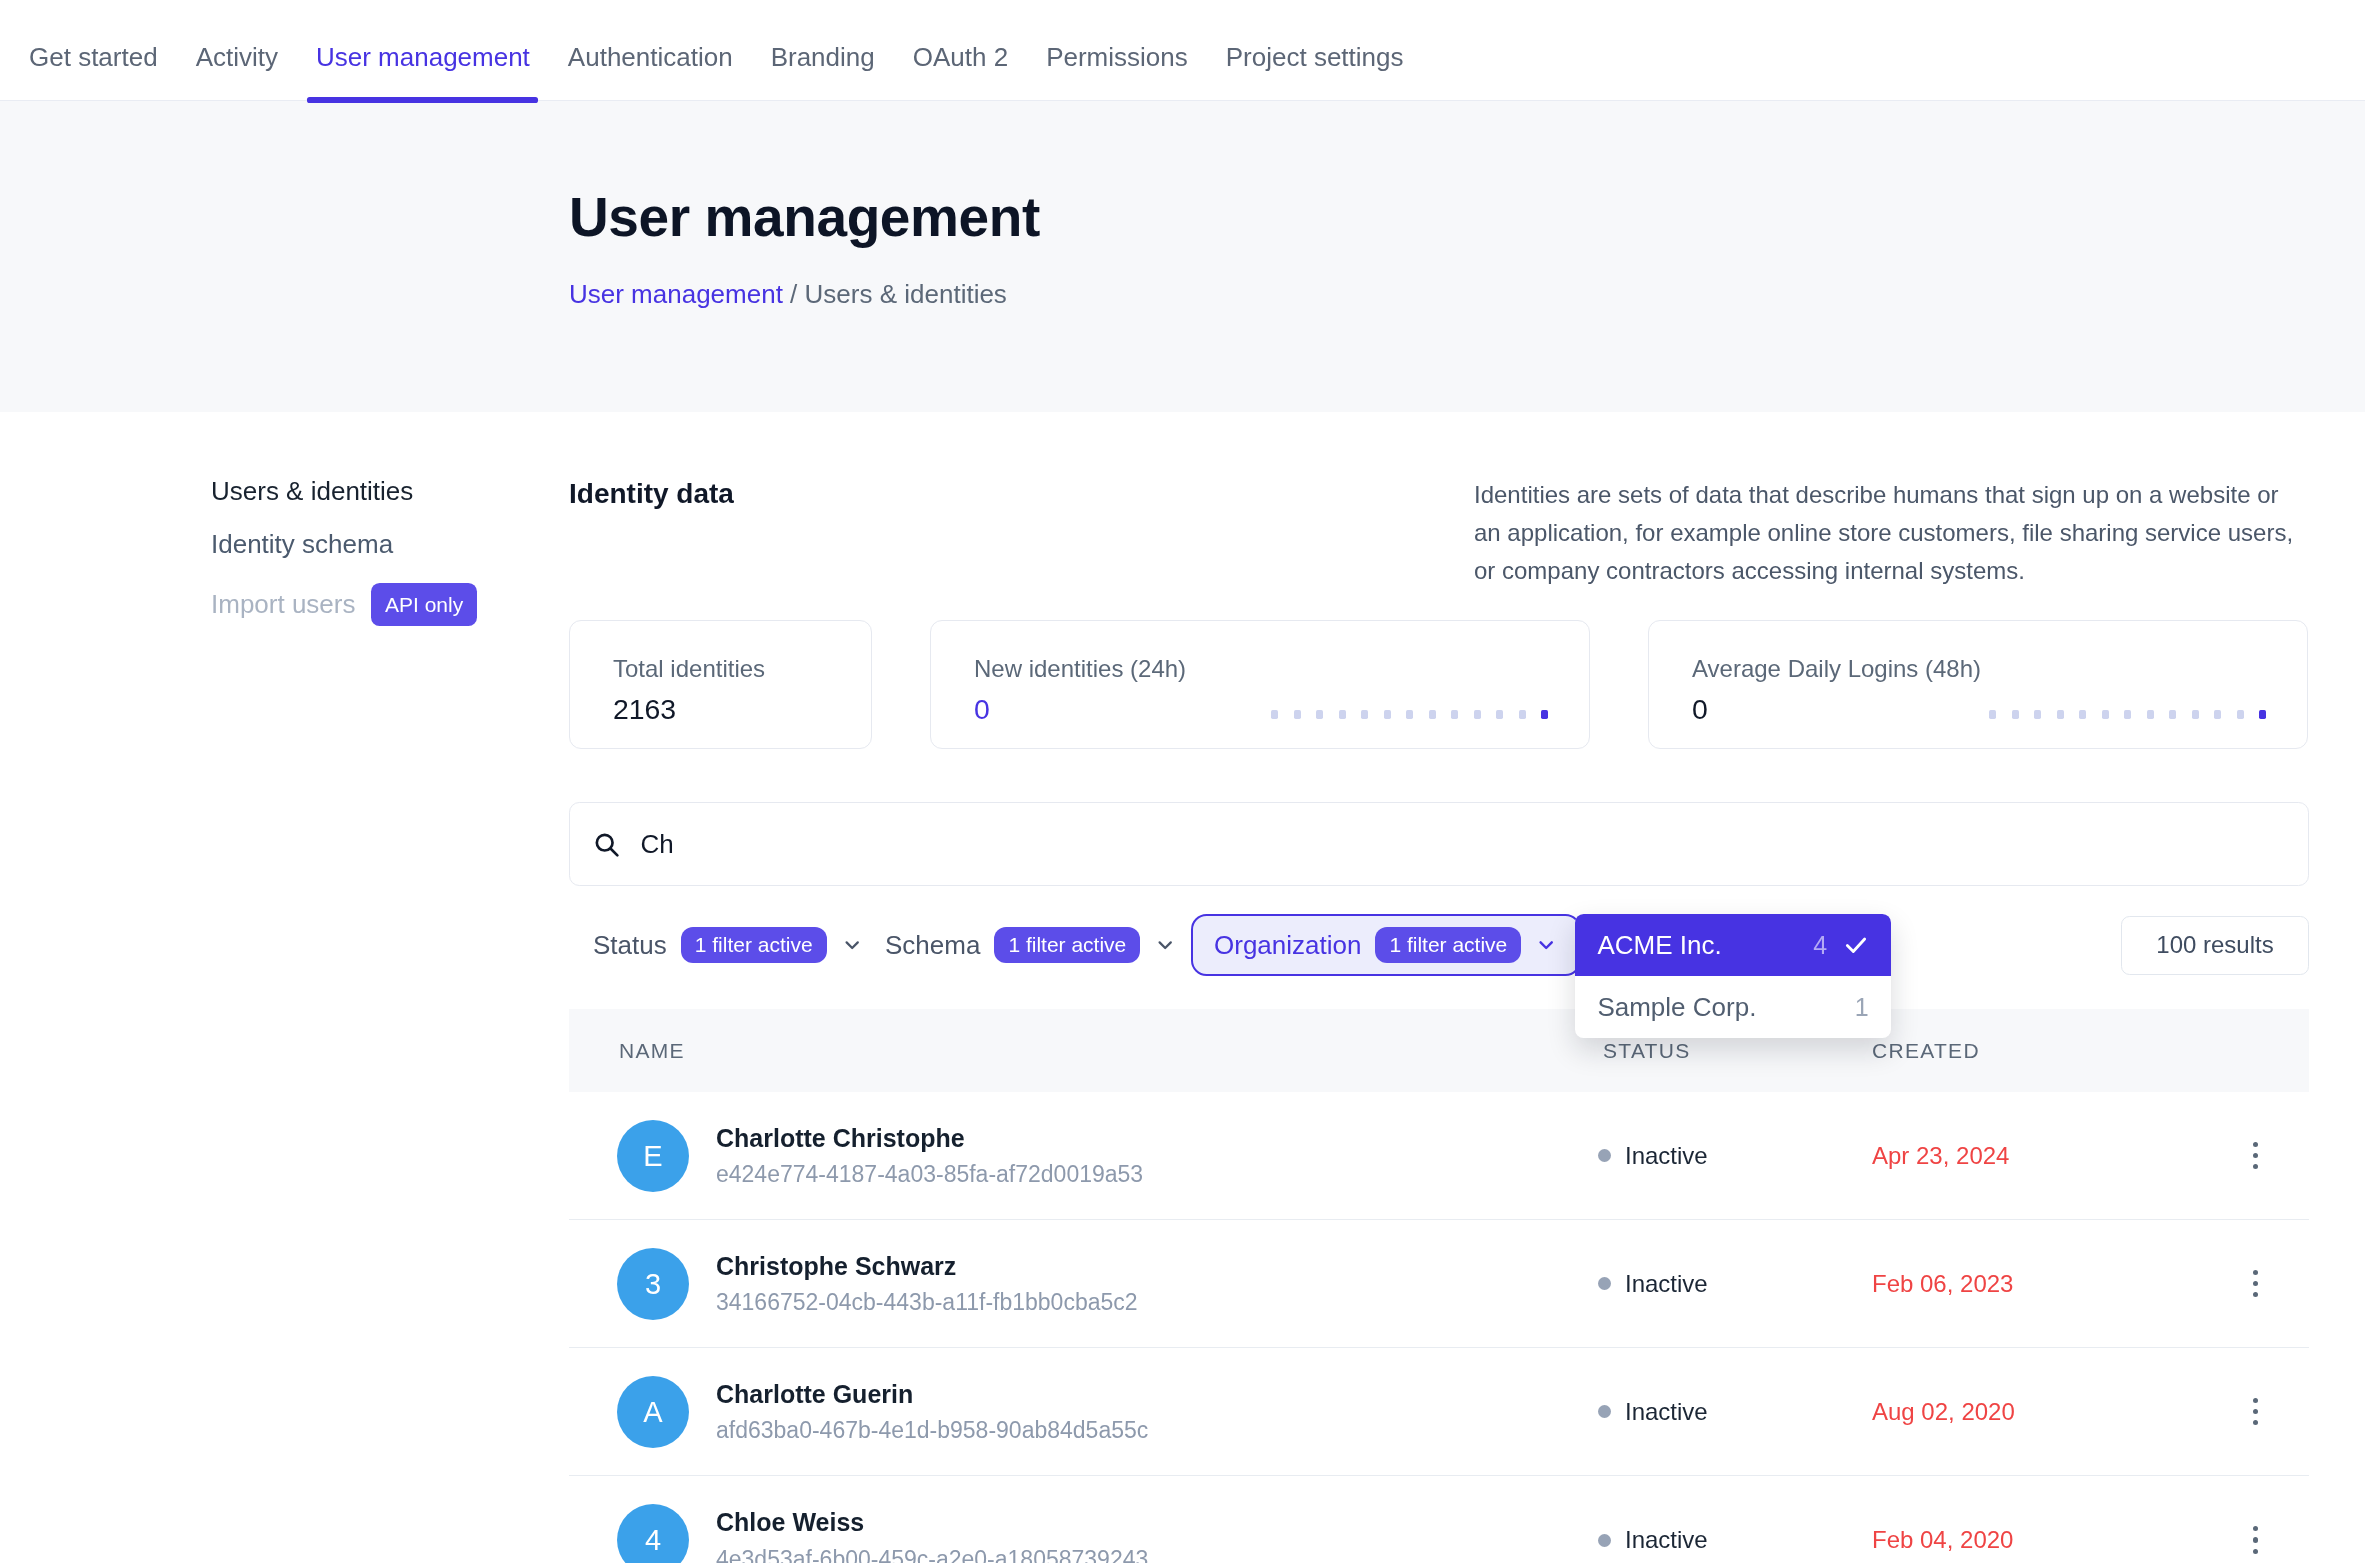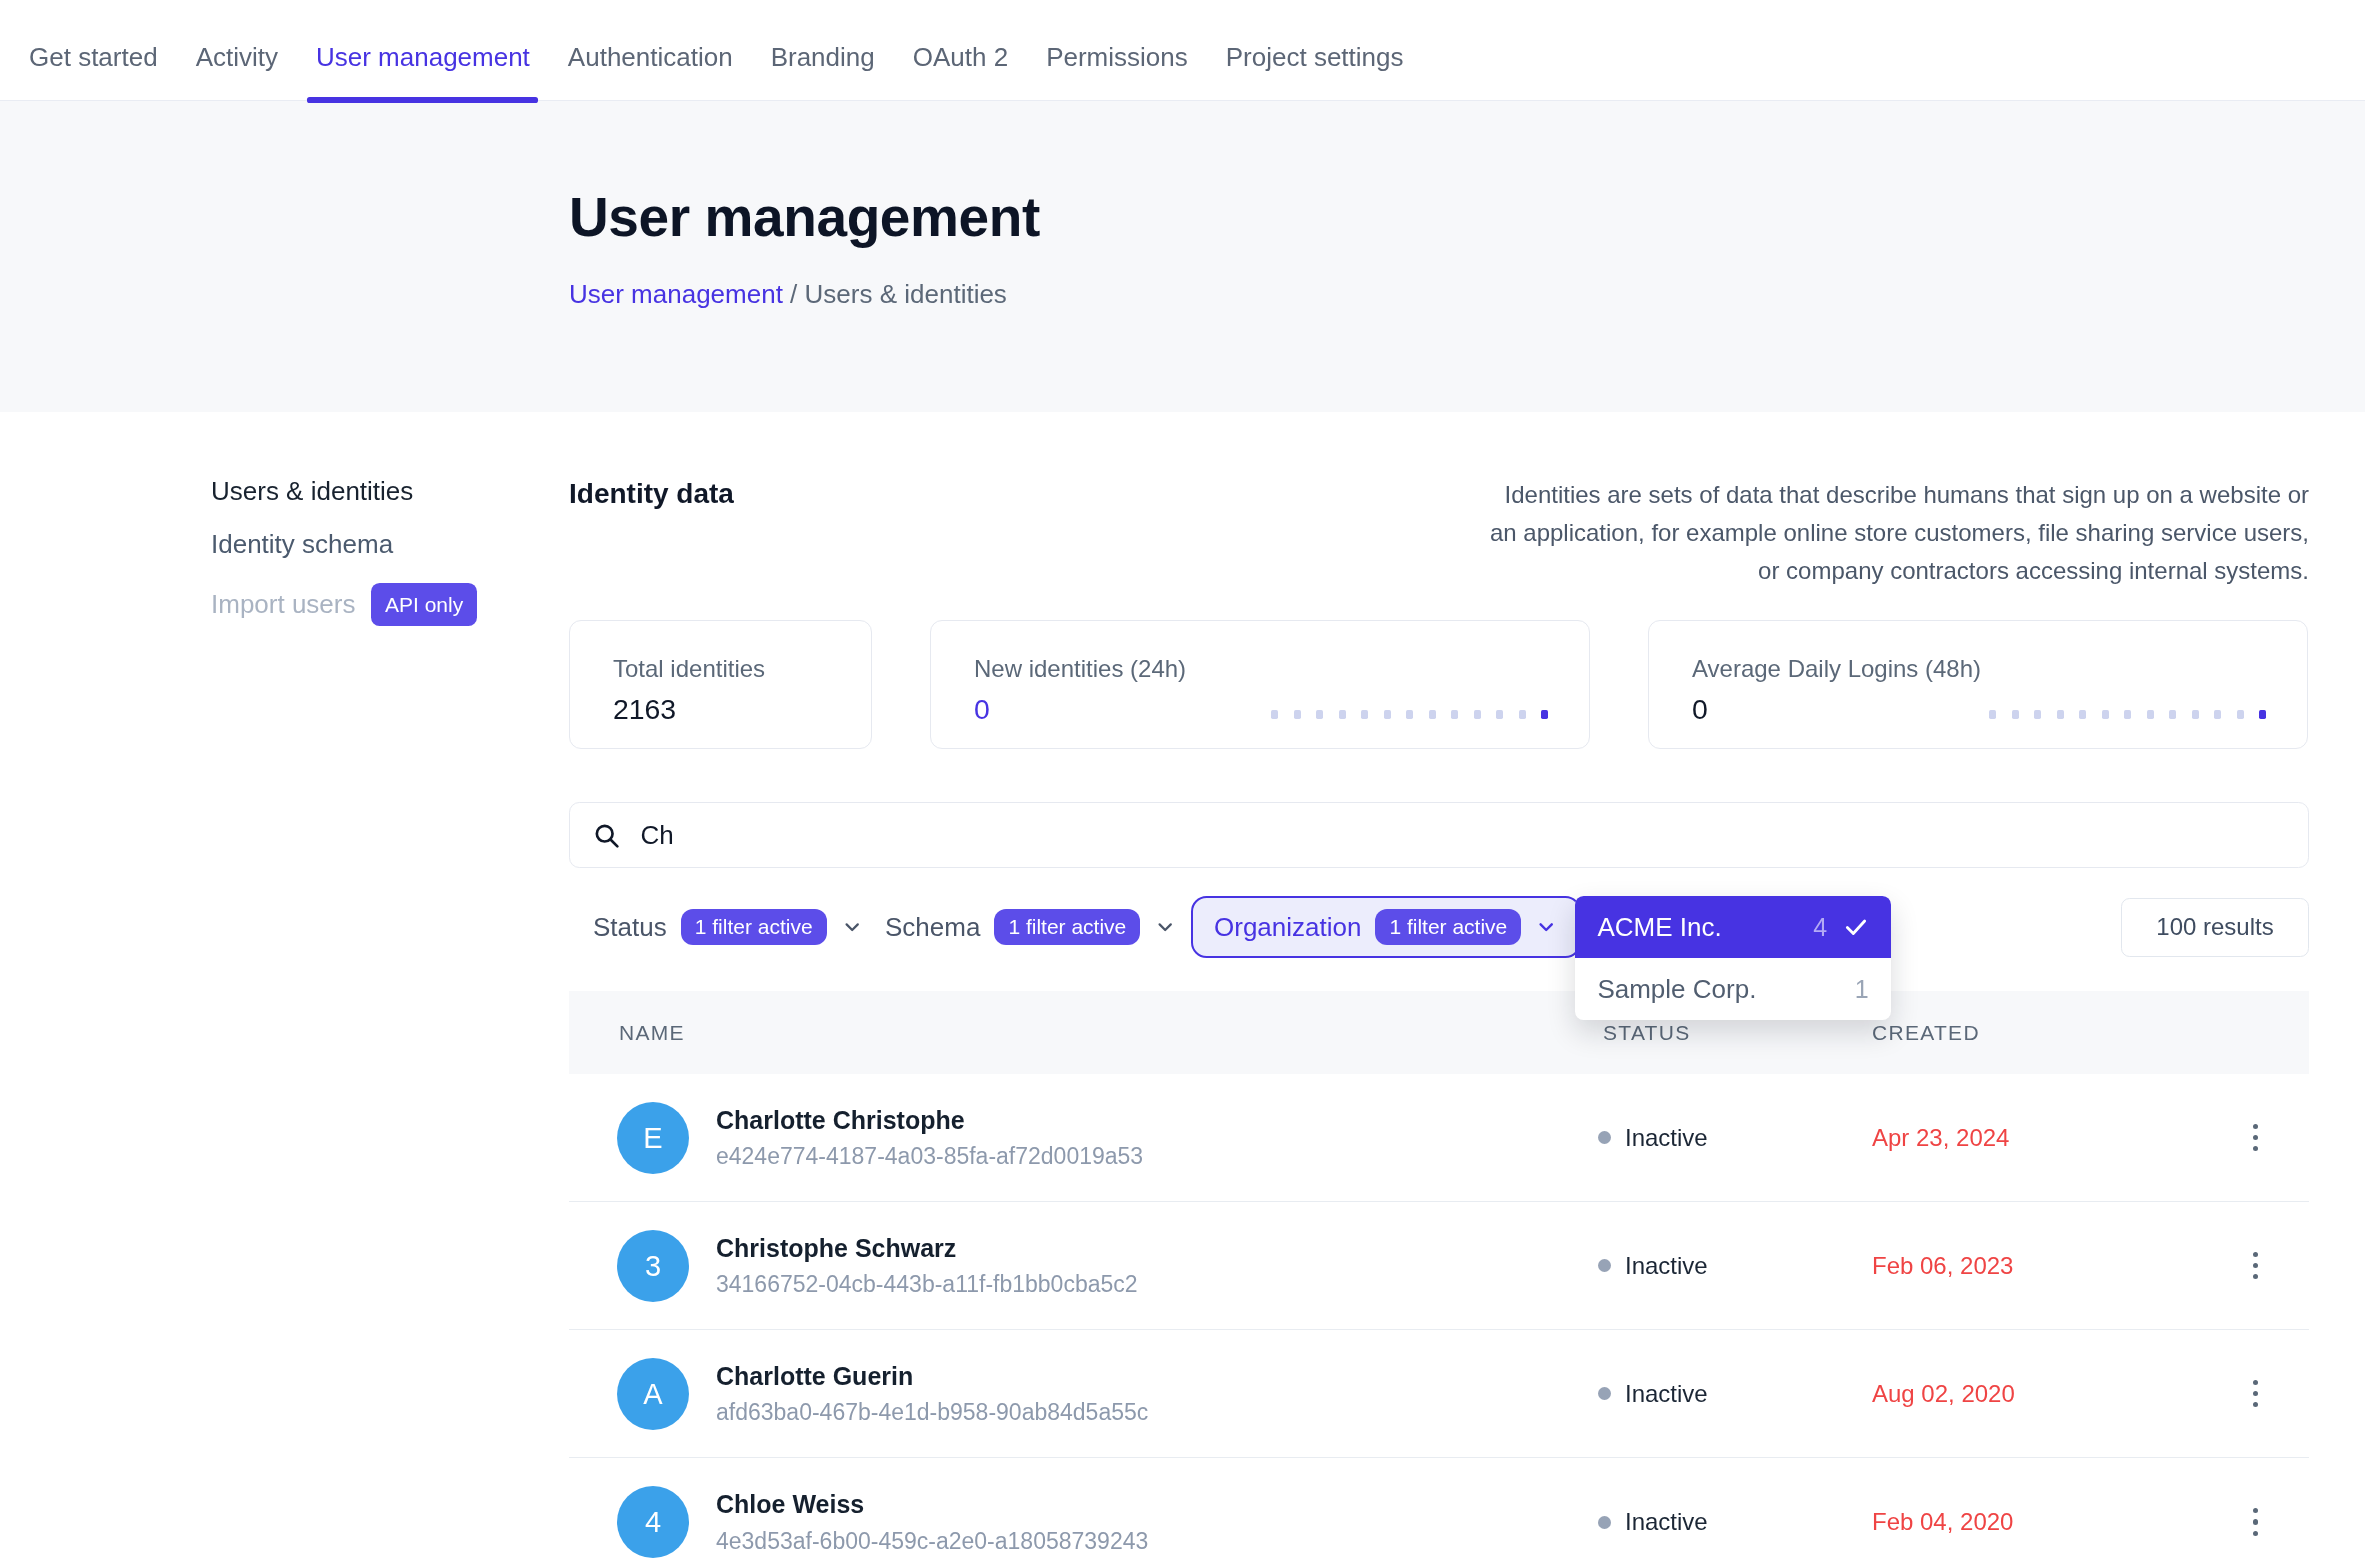--- a/index.html
+++ b/index.html
@@ -48,42 +48,42 @@
   .side-item.normal { color: #4b5a6e; }
   .side-item.disabled { color: #a9b3c2; }
   .api-badge {
     background: var(--badge); color: #fff; font-size: 21px; font-weight: 500;
     padding: 6px 14px; border-radius: 8.6px; white-space: nowrap;
   }
 
   
   .main-col { position: absolute; left: 569px; top: 476px; width: 1740px; }
 
-  .intro-row { display: flex; justify-content: space-between; align-items: flex-start; height: 112px; text-align: right; }
+  .intro-row { display: flex; justify-content: space-between; align-items: flex-start; height: 112px; }
   .intro-row h2 { font-size: 28px; font-weight: 600; color: #101828; margin-top: 1.7px; }
   .description { width: 835px; font-size: 24px; line-height: 38px; color: #4b5769; }
 
   
   .cards { display: flex; gap: 58px; margin-top: 32px; height: 129px; }
   .card {
     position: relative; background: #fff; border: 1.7px solid #e6e9f0; border-radius: 12px;
     padding: 34px 0 16px 43px; height: 129px;
   }
   .card-1 { width: 303px; }
   .card-2, .card-3 { width: 660px; }
   .card-label { font-size: 24px; color: #5b6878; margin-bottom: 10.3px; white-space: nowrap; }
   .card-value { font-size: 28.4px; color: #101828; }
   .card-value.accent { color: var(--accent); }
   .sparkline { position: absolute; right: 41px; bottom: 29px; display: flex; gap: 15.5px; align-items: flex-end; }
   .spark-dot { width: 7px; height: 8.6px; border-radius: 1.7px; background: #cdd3ee; }
   .spark-dot.spark-accent { background: var(--accent); }
 
   
   .searchbar {
-    margin-top: 53px; height: 66px; width: 1740px;
+    margin-top: 53px; height: 84px; width: 1740px;
     border: 1.7px solid #e6e9f0; border-radius: 10.3px; background: #fff;
     display: flex; align-items: center; gap: 19px; padding-left: 22.4px;
   }
   .searchbar input {
     border: none; outline: none; font-size: 26px; color: #101828; flex: 1;
     font-family: "Liberation Sans", sans-serif; background: transparent;
   }
 
   
   .filter-row { position: relative; margin-top: 28px; height: 62px; }

